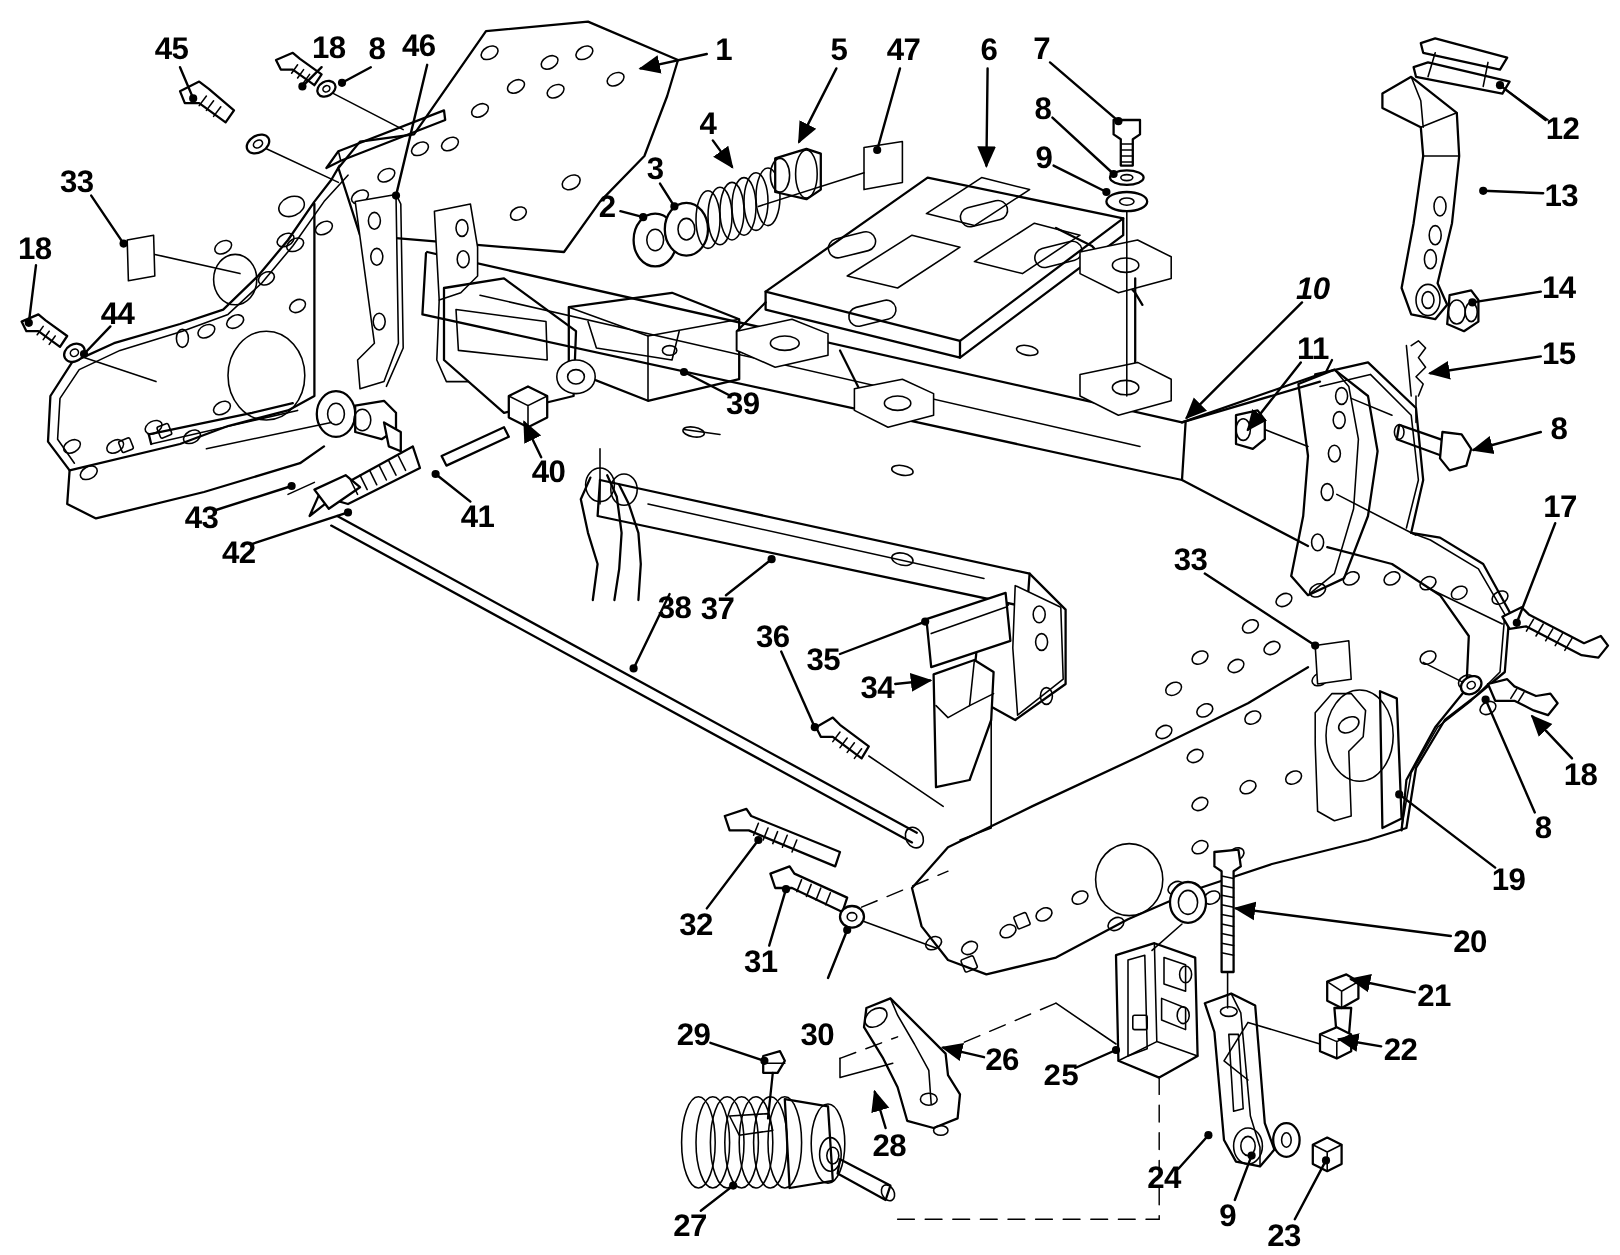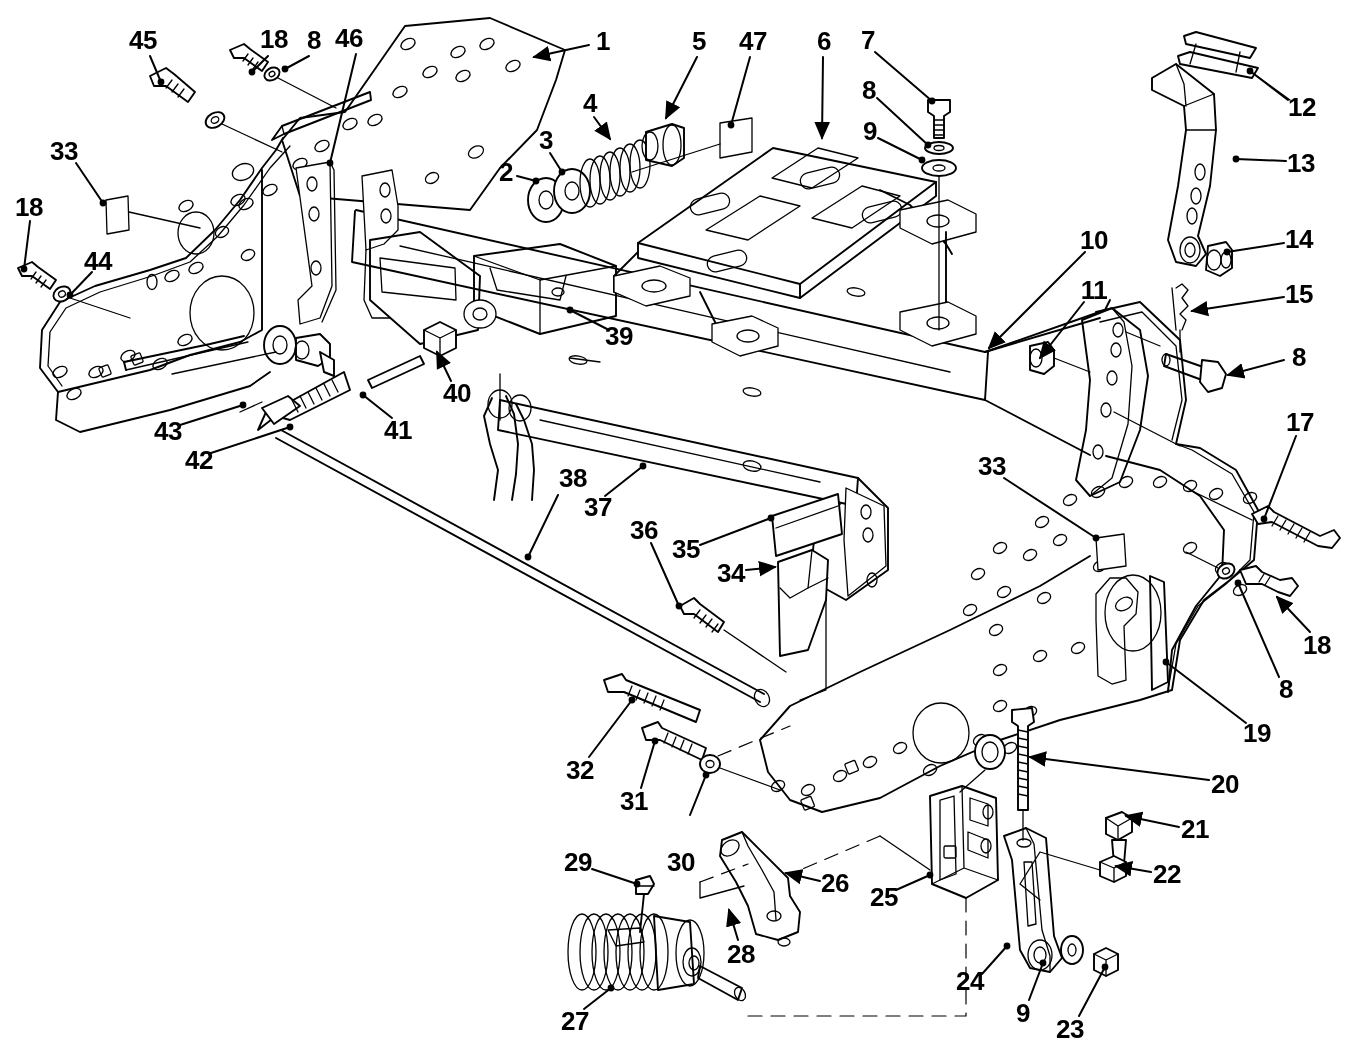--- a/index.html
+++ b/index.html
@@ -656,46 +656,46 @@
       <div class="callout" style="left: 1301px; top: 163px;">13</div>
       <div class="callout" style="left: 1299px; top: 239px;">14</div>
       <div class="callout" style="left: 1299px; top: 294px;">15</div>
       <div class="callout" style="left: 1299px; top: 357px;">8</div>
       <div class="callout" style="left: 590px; top: 103px;">4</div>
       <div class="callout" style="left: 546px; top: 140px;">3</div>
       <div class="callout" style="left: 506px; top: 172px;">2</div>
       <div class="callout" style="left: 64px; top: 151px;">33</div>
       <div class="callout" style="left: 29px; top: 207px;">18</div>
       <div class="callout" style="left: 98px; top: 261px;">44</div>
-      <div class="callout" style="left: 1094px; top: 240px;">10</div>
+      <div class="callout" style="left: 1094px; top: 240px; font-style: italic;">10</div>
       <div class="callout" style="left: 1094px; top: 290px;">11</div>
       <div class="callout" style="left: 619px; top: 336px;">39</div>
       <div class="callout" style="left: 457px; top: 393px;">40</div>
       <div class="callout" style="left: 398px; top: 430px;">41</div>
       <div class="callout" style="left: 168px; top: 431px;">43</div>
       <div class="callout" style="left: 199px; top: 460px;">42</div>
       <div class="callout" style="left: 1300px; top: 422px;">17</div>
       <div class="callout" style="left: 992px; top: 466px;">33</div>
-      <div class="callout" style="left: 562px; top: 478px; margin-left: 11px;">38</div>
+      <div class="callout" style="left: 562px; top: 506px;">38</div>
       <div class="callout" style="left: 598px; top: 507px;">37</div>
       <div class="callout" style="left: 644px; top: 530px;">36</div>
       <div class="callout" style="left: 686px; top: 549px;">35</div>
       <div class="callout" style="left: 731px; top: 573px;">34</div>
       <div class="callout" style="left: 1317px; top: 645px;">18</div>
       <div class="callout" style="left: 1286px; top: 689px;">8</div>
       <div class="callout" style="left: 1257px; top: 733px;">19</div>
       <div class="callout" style="left: 1225px; top: 784px;">20</div>
       <div class="callout" style="left: 1195px; top: 829px; text-align: right;">21</div>
       <div class="callout" style="left: 1167px; top: 874px;">22</div>
       <div class="callout" style="left: 580px; top: 770px;">32</div>
       <div class="callout" style="left: 634px; top: 801px;">31</div>
       <div class="callout" style="left: 681px; top: 862px;">30</div>
       <div class="callout" style="left: 578px; top: 862px;">29</div>
       <div class="callout" style="left: 835px; top: 883px;">26</div>
       <div class="callout" style="left: 741px; top: 954px;">28</div>
       <div class="callout" style="left: 575px; top: 1021px;">27</div>
-      <div class="callout" style="left: 884px; top: 897px;">25</div>
+      <div class="callout" style="left: 884px; top: 897px; font-family: Liberation Mono, monospace;">25</div>
       <div class="callout" style="left: 970px; top: 981px;">24</div>
       <div class="callout" style="left: 1023px; top: 1013px;">9</div>
       <div class="callout" style="left: 1070px; top: 1029px;">23</div>
     </div>
 
 </div>
 
 </body></html>

